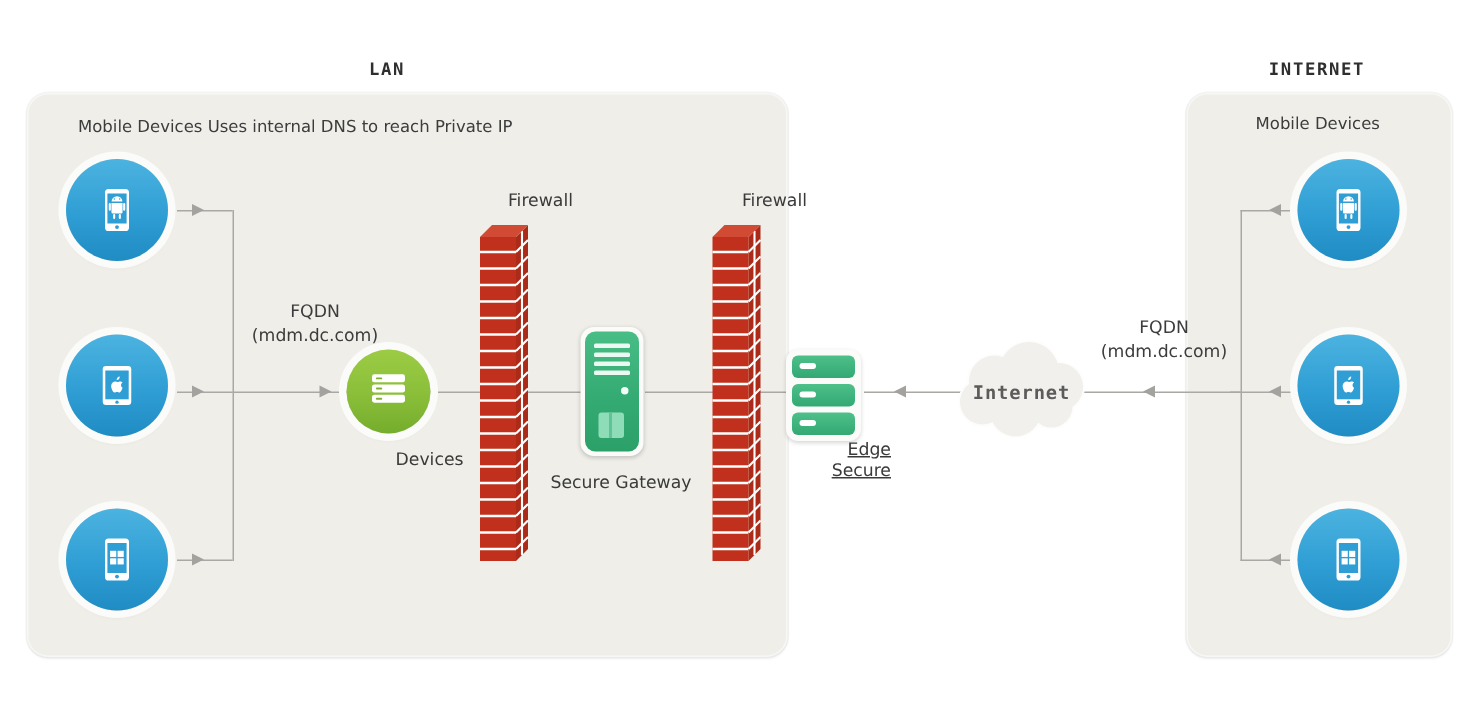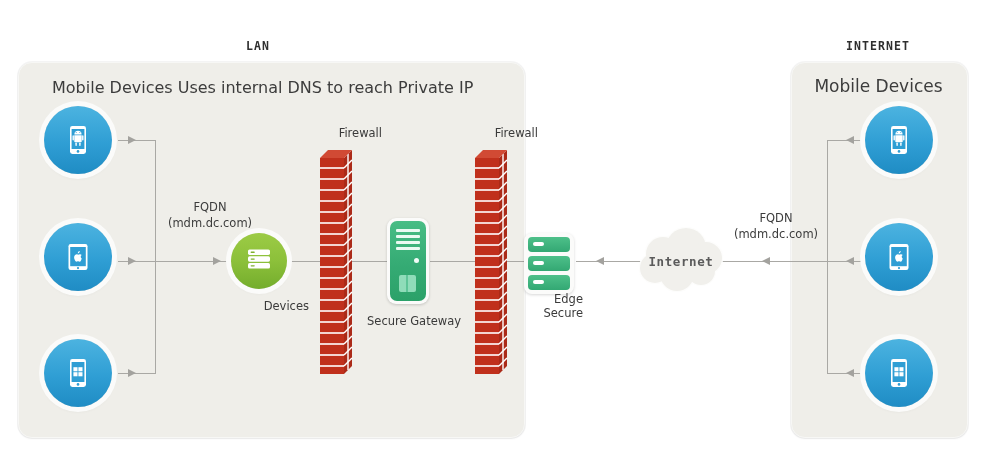--- a/index.html
+++ b/index.html
@@ -18,24 +18,24 @@
     font-family:"DejaVu Sans Mono","Liberation Mono",monospace;
   }
 
   
   .panel{
     position:absolute;background:#efeee9;border-radius:14px;
     border:1px solid #f7f7f5;
     box-shadow:0 0 0 1px rgba(0,0,0,0.045), 0 1px 2px rgba(0,0,0,0.05);
   }
   .panel-note{
-    position:absolute;font-size:16px;color:#3c3c3c;white-space:nowrap;
+    position:absolute;font-size:11px;color:#3c3c3c;white-space:nowrap;
   }
   .panel-caption{
-    position:absolute;font-size:17px;color:#3c3c3c;white-space:nowrap;
+    position:absolute;font-size:11px;color:#3c3c3c;white-space:nowrap;
     text-align:center;
   }
 
   
   .line{position:absolute;background:#a9a8a4;}
   .line.h{height:1px;}
   .line.v{width:1px;}
   .arrow{position:absolute;width:0;height:0;}
   .arrow.right{
     border-top:4.5px solid transparent;border-bottom:4.5px solid transparent;
@@ -362,21 +362,21 @@
       </g>
       <polygon points="2,16 10,8 34,8 26,16" fill="#d14a34"></polygon>
     </svg>
   </div>
 
   <div class="edge" style="left:524px;top:233px;">
     <div class="edge-unit"></div>
     <div class="edge-unit"></div>
     <div class="edge-unit"></div>
   </div>
-  <div class="node-label" style="left:503px;top:292px;width:80px;">
+  <div class="node-label" style="left:514px;top:292px;width:80px;text-decoration:underline;">
     <div>Edge</div>
     <div>Secure</div>
   </div>
 
   <div class="cloud" style="left:633px;top:226px;">
     <svg width="96" height="70" viewBox="0 0 96 70">
       <g fill="#f1f0ec" stroke="#fdfdfc" stroke-width="2.5">
         <circle cx="30" cy="28" r="17"></circle>
         <circle cx="53" cy="22" r="20"></circle>
         <circle cx="73" cy="32" r="16"></circle>

